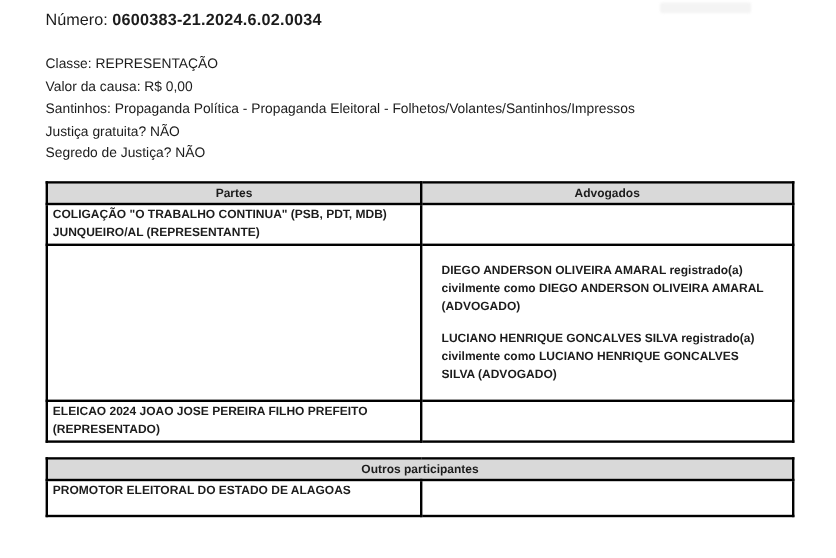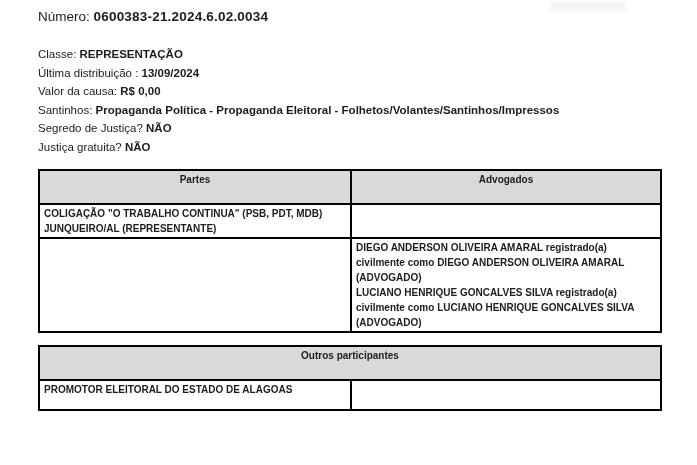--- a/index.html
+++ b/index.html
@@ -29,68 +29,67 @@
     line-height: 16px;
     margin-bottom: 20px;
     white-space: nowrap;
   }
   .numero-line .val { font-weight: bold; letter-spacing: 0.2px; }
   .details { font-size: 11.5px; }
   .detail-line {
     line-height: 18.5px;
     white-space: nowrap;
   }
-  .detail-line .b { font-weight: bold; }
+  .detail-line .b { font-weight: normal; }
   table.tbl {
     border-collapse: collapse;
     table-layout: fixed;
     width: 622px;
     margin-top: 13px;
   }
   table.tbl th, table.tbl td {
     border: 2px solid #000;
     font-size: 10px;
     line-height: 15px;
     padding: 1px 4px;
     vertical-align: top;
     overflow: hidden;
   }
   table.tbl th {
     background: #d9d9d9;
     text-align: center;
     font-weight: bold;
     height: 17px;
-    padding: 1px 4px 16px 4px;
+    padding: 1px 4px 0 4px;
   }
   table.tbl td { font-weight: bold; }
   col.c1 { width: 312px; }
   col.c2 { width: 310px; }
-  .adv-entry { margin: 0; }
+  .adv-entry { margin: 12px; }
   table.others { margin-top: 12px; }
   table.others td { height: 30px; }
 </style>
 </head>
 <body>
 
 <div class="page">
 
   <div class="faint-mark"></div>
 
   <div class="numero-line">
     <span class="lbl">Número:</span>
     <span class="val">0600383-21.2024.6.02.0034</span>
   </div>
 
   <div class="details">
     <div class="detail-line"><span>Classe:</span> <span class="b">REPRESENTAÇÃO</span></div>
-    <div class="detail-line"><span>Última distribuição :</span> <span class="b">13/09/2024</span></div>
     <div class="detail-line"><span>Valor da causa:</span> <span class="b">R$ 0,00</span></div>
     <div class="detail-line"><span>Santinhos:</span> <span class="b">Propaganda Política - Propaganda Eleitoral - Folhetos/Volantes/Santinhos/Impressos</span></div>
+    <div class="detail-line"><span>Justiça gratuita?</span> <span class="b">NÃO</span></div>
     <div class="detail-line"><span>Segredo de Justiça?</span> <span class="b">NÃO</span></div>
-    <div class="detail-line"><span>Justiça gratuita?</span> <span class="b">NÃO</span></div>
   </div>
 
   <table class="tbl parties">
     <colgroup>
         <col class="c1">
         <col class="c2">
       </colgroup>
     <thead>
       <tr>
         <th>Partes</th>
@@ -102,20 +101,24 @@
         <td>COLIGAÇÃO "O TRABALHO CONTINUA" (PSB, PDT, MDB) JUNQUEIRO/AL (REPRESENTANTE)</td>
         <td></td>
       </tr>
       <tr>
         <td></td>
         <td>
           <div class="adv-entry">DIEGO ANDERSON OLIVEIRA AMARAL registrado(a) civilmente como DIEGO ANDERSON OLIVEIRA AMARAL (ADVOGADO)</div>
           <div class="adv-entry">LUCIANO HENRIQUE GONCALVES SILVA registrado(a) civilmente como LUCIANO HENRIQUE GONCALVES SILVA (ADVOGADO)</div>
         </td>
       </tr>
+      <tr>
+        <td>ELEICAO 2024 JOAO JOSE PEREIRA FILHO PREFEITO (REPRESENTADO)</td>
+        <td></td>
+      </tr>
     </tbody>
   </table>
 
   <table class="tbl others">
     <colgroup>
         <col class="c1">
         <col class="c2">
       </colgroup>
     <thead>
       <tr>

